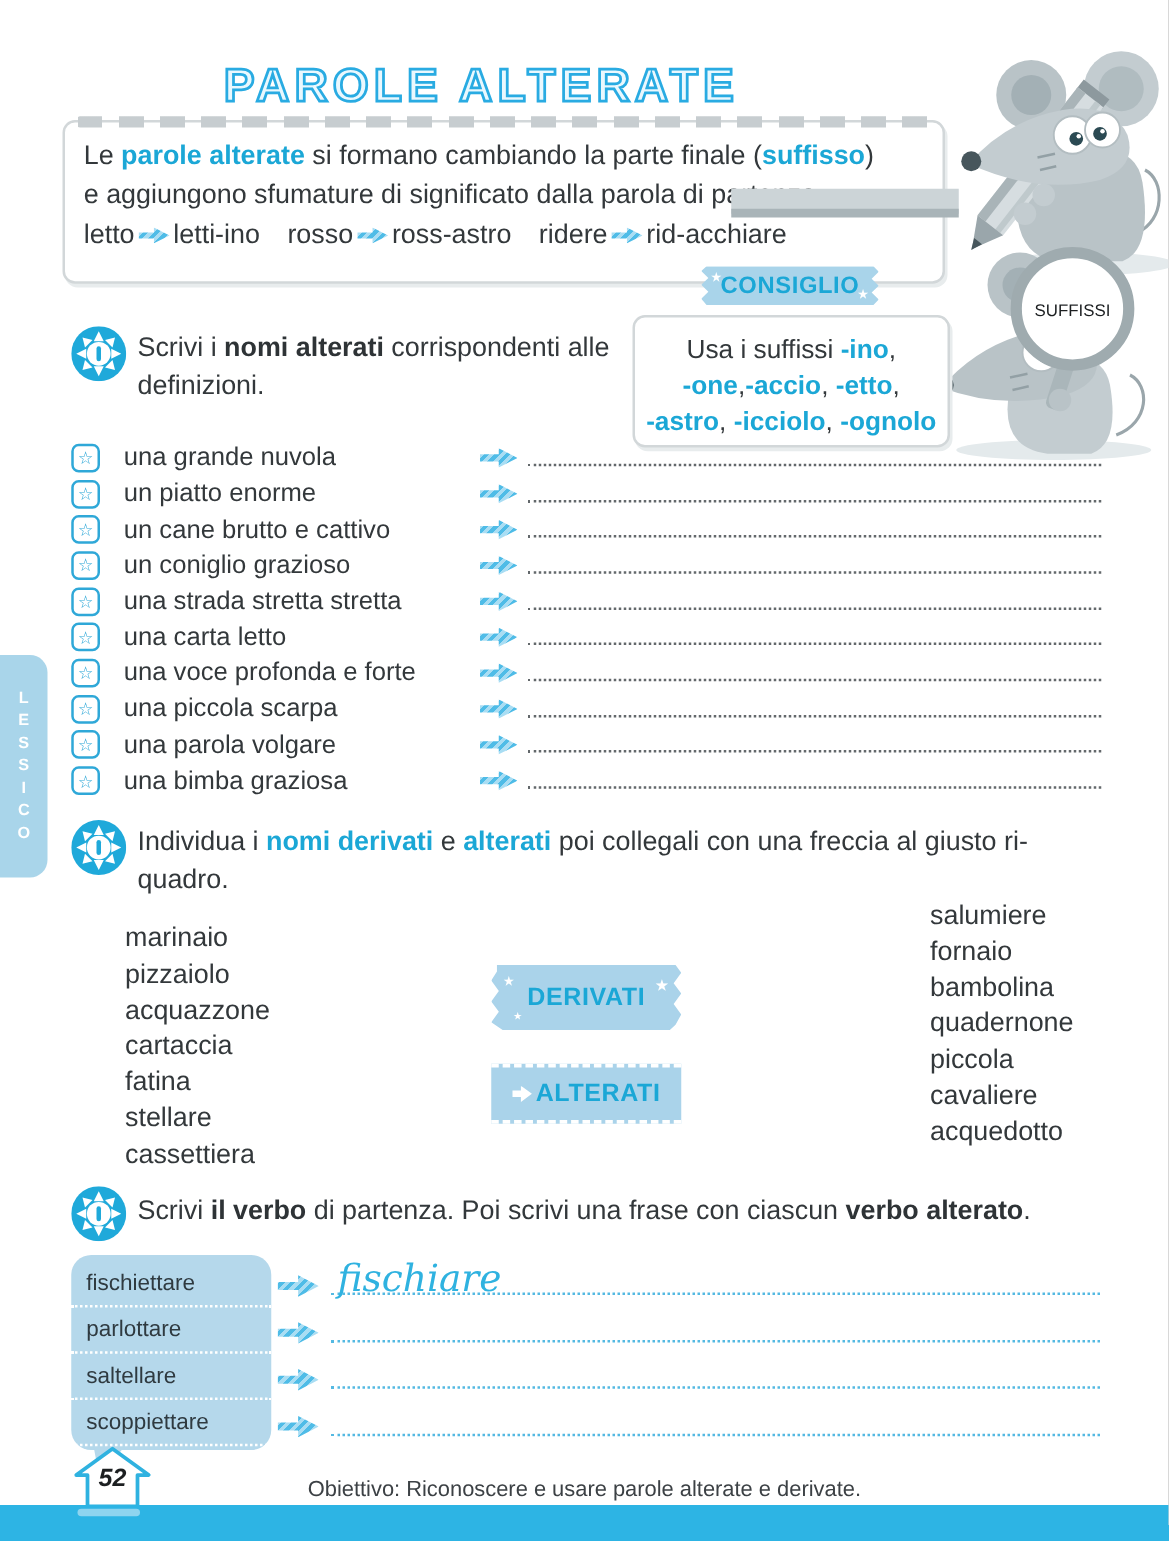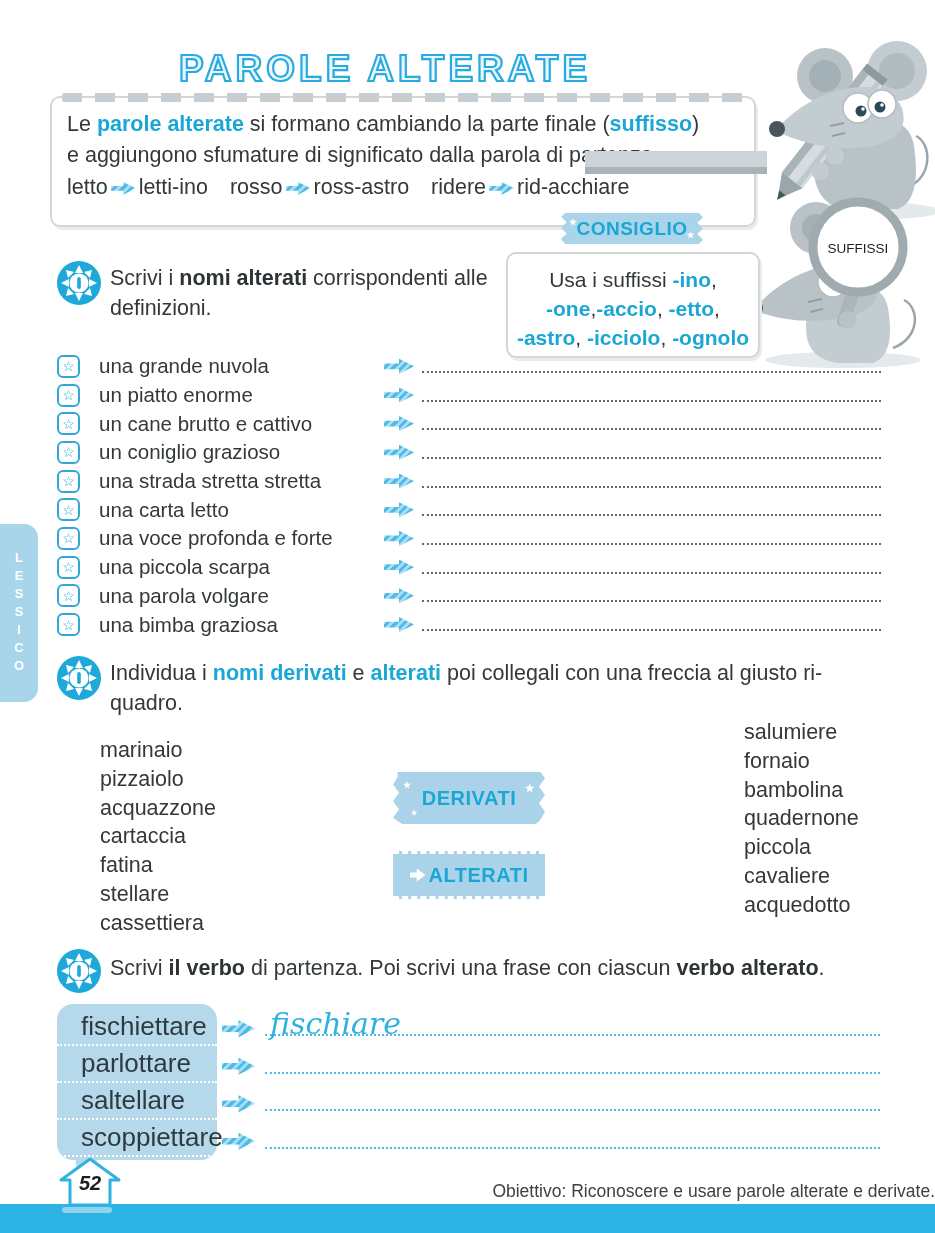--- a/index.html
+++ b/index.html
@@ -97,22 +97,22 @@
     clip-path:polygon(0 30%,45% 30%,45% 0,100% 50%,45% 100%,45% 70%,0 70%);
   }
 
   
   .ex3-ins { position:absolute; left:110px; top:956px; width:800px; font-size:21.5px; }
   .verb-bubble {
     position:absolute; left:57px; top:1004px; width:160px; height:156px;
     background:#b5d8eb; border-radius:16px; padding-top:5px;
   }
   .verb-row {
-    height:37px; display:flex; align-items:center; padding-left:24px;
-    font-size:26px; color:#2f3a40; border-bottom:2px dotted #fff;text-align:center;
+    height:37px; display:flex; align-items:center; padding-left:12px;
+    font-size:18px; color:#2f3a40; border-bottom:2px dotted #fff;text-align:center;
   }
   .bubble-tail {
     position:absolute; left:72px; top:1158px; width:30px; height:24px; background:#b5d8eb;
     clip-path:polygon(10% 0,90% 0,25% 100%);
   }
   .ans-list { position:absolute; left:222px; top:1010px; width:658px; }
   .ans-row { position:relative; height:37.5px; display:flex; align-items:center; }
   .dotline3 { flex:1; border-bottom:2.5px dotted #54b9e2; height:15px; margin-left:10px; }
   .handwritten {
     position:absolute; left:48px; bottom:7px;
@@ -130,21 +130,21 @@
   }
 
   
   .house-wrap { position:absolute; left:58px; top:1156px; width:64px; height:52px; }
   .house-num {
     position:absolute; left:0; top:16px; width:64px; text-align:center;
     font-size:20px; font-weight:bold; font-style:italic; color:#1c1f21;
   }
   .house-smudge { position:absolute; left:62px; top:1207px; width:50px; height:6px; background:#8ed4ef; border-radius:3px; z-index:3;}
   .objective {
-    position:absolute; left:0; top:1181px; width:935px; text-align:right;
+    position:absolute; left:0; top:1181px; width:935px; text-align:center;
     font-size:17.5px; color:#3c4145;
   }
   .bottom-bar { position:absolute; left:0; top:1204px; width:935px; height:29px; background:#2db4e4; }
 
   .mouse-svg { position:absolute; pointer-events:none; }
 </style>
 </head>
 <body>
 
 <div class="page">

